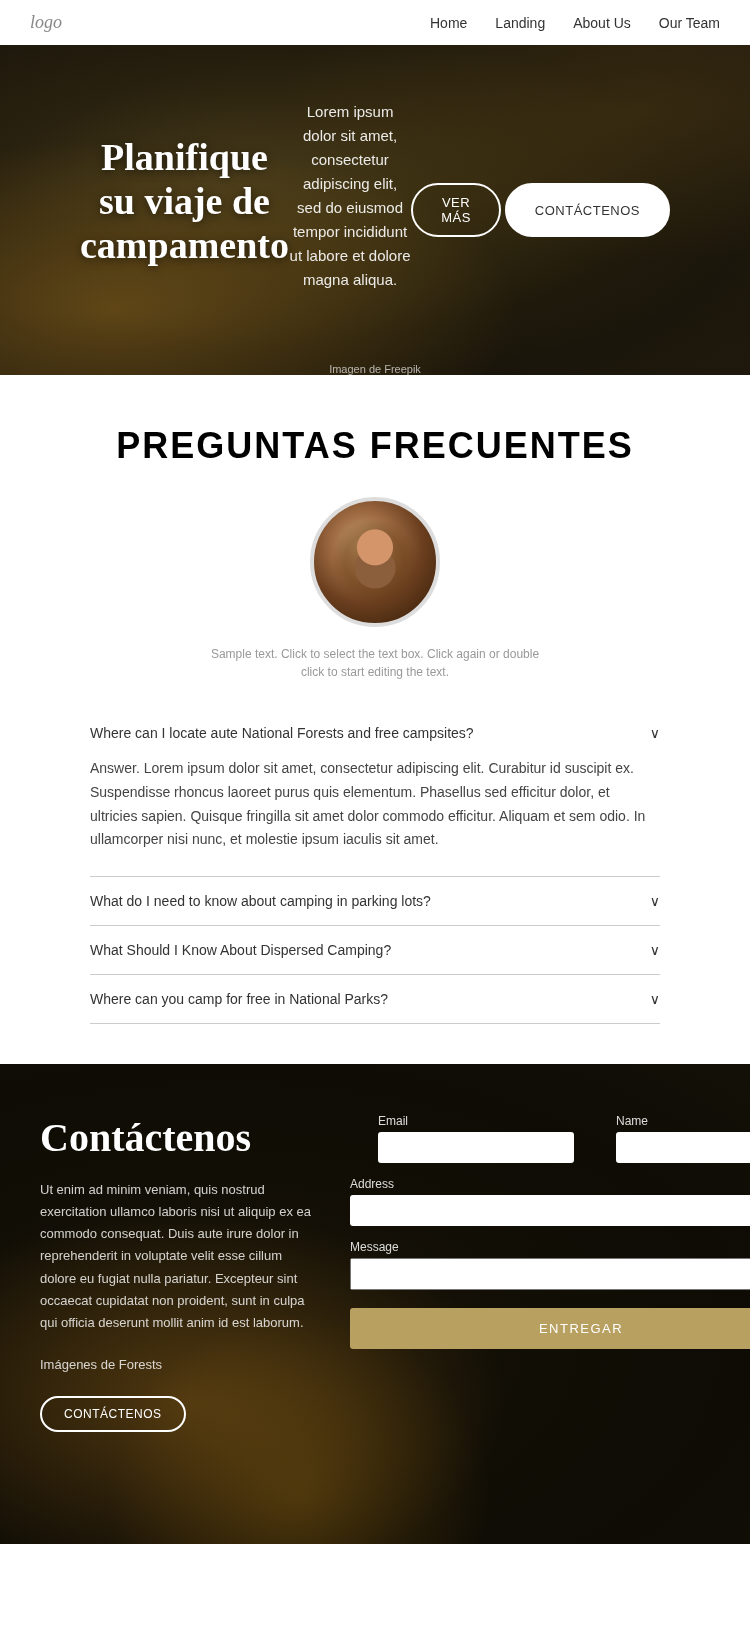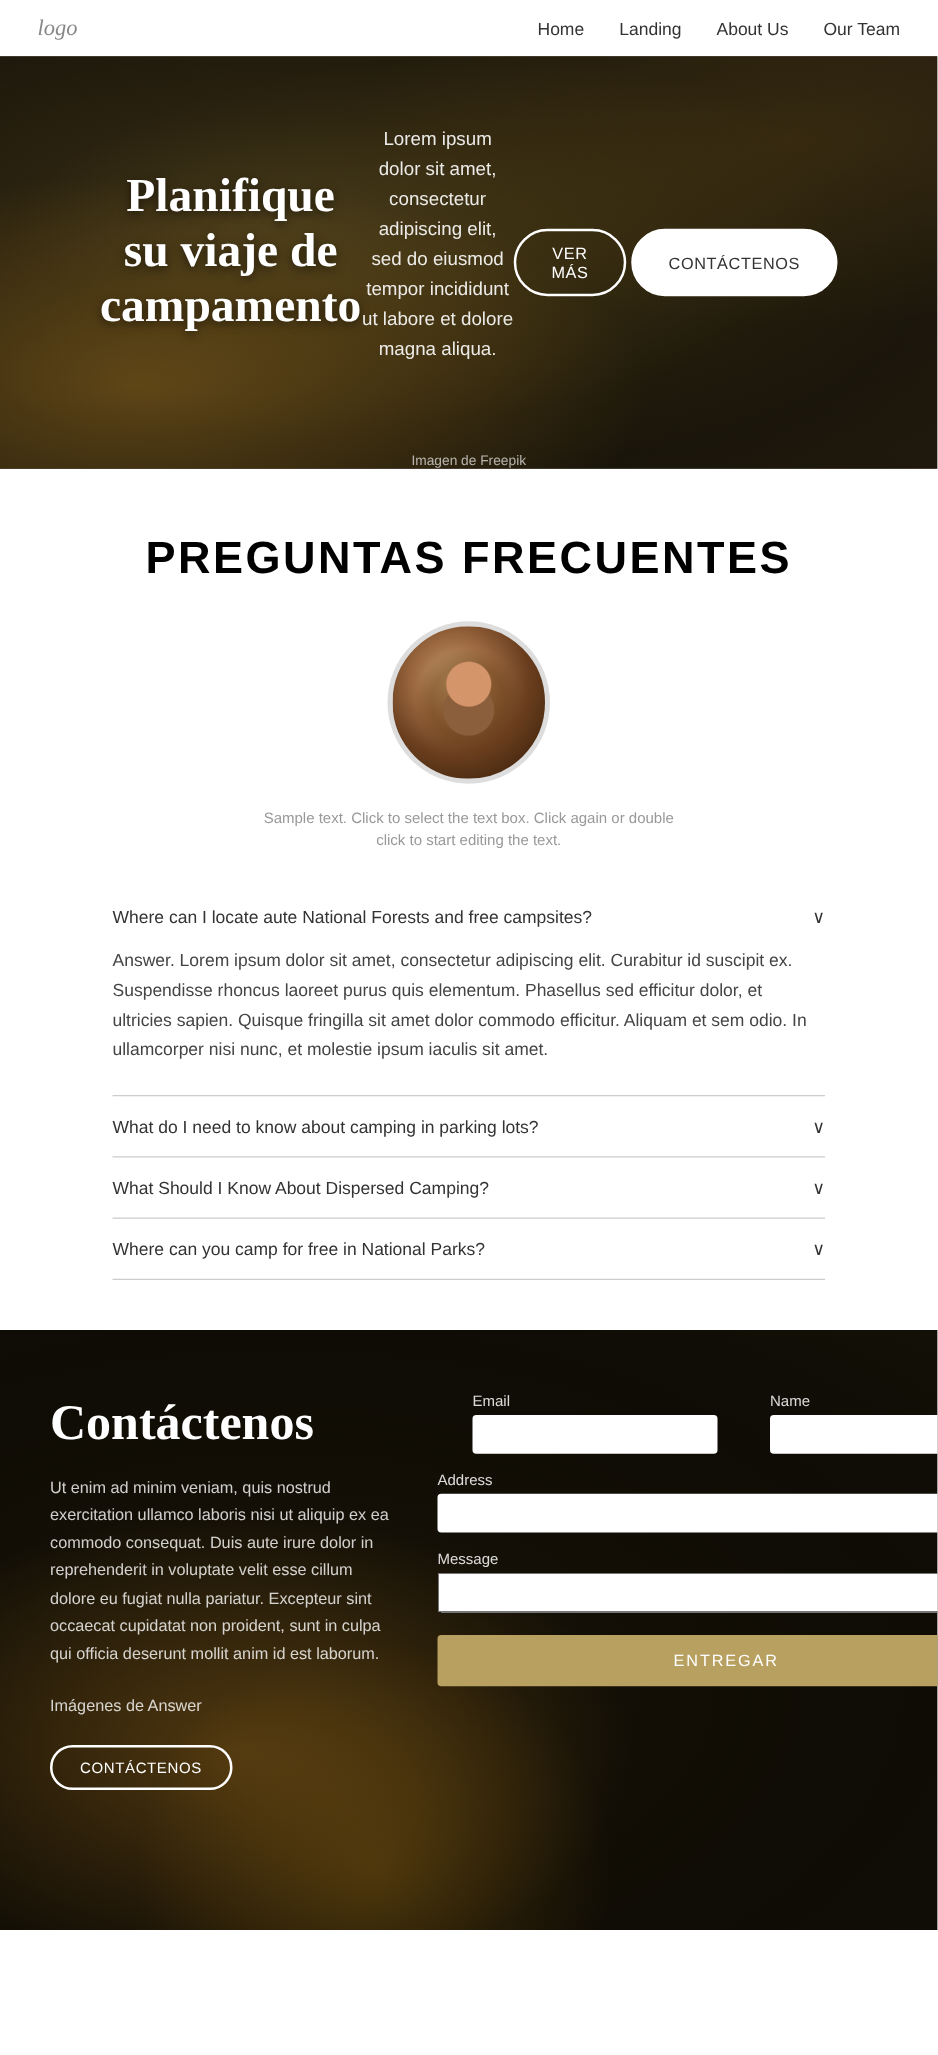--- a/index.html
+++ b/index.html
@@ -241,21 +241,21 @@
       </div>
     </div>
   </div>
 </section>
 
 <section class="contact-section">
   <div class="contact-left">
     <h2>Contáctenos</h2>
     <p>Ut enim ad minim veniam, quis nostrud exercitation ullamco laboris nisi ut aliquip ex ea commodo consequat. Duis aute irure dolor in reprehenderit in voluptate velit esse cillum dolore eu fugiat nulla pariatur. Excepteur sint occaecat cupidatat non proident, sunt in culpa qui officia deserunt mollit anim id est laborum.</p>
     <p class="contact-credit">
-      <span>Imágenes de Answer</span>
+      <span>Imágenes de Forests</span>
     </p>
     <button class="btn-contact-outline">CONTÁCTENOS</button>
   </div>
   <div class="contact-right">
     <div class="form-row">
       <div class="form-group">
         <label>Email</label>
         <input type="email" style="">
       </div>
       <div class="form-group">

